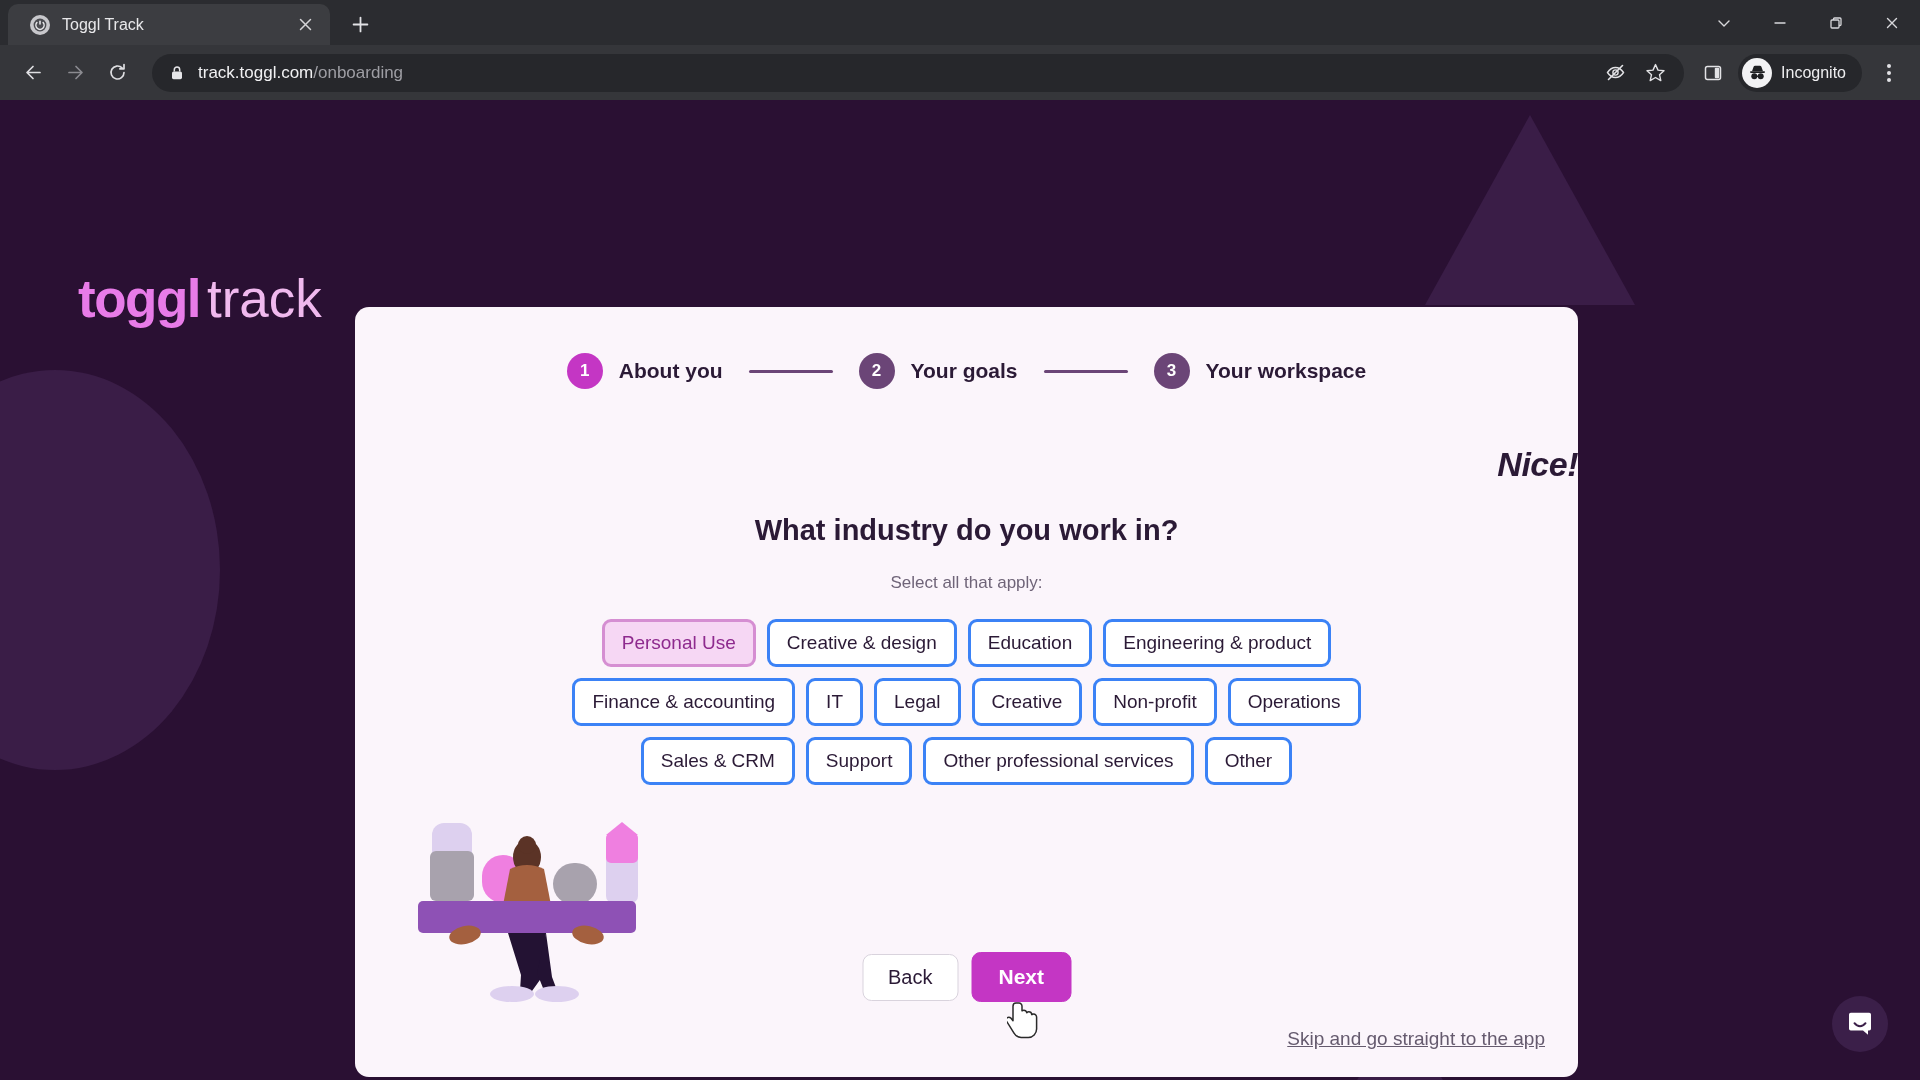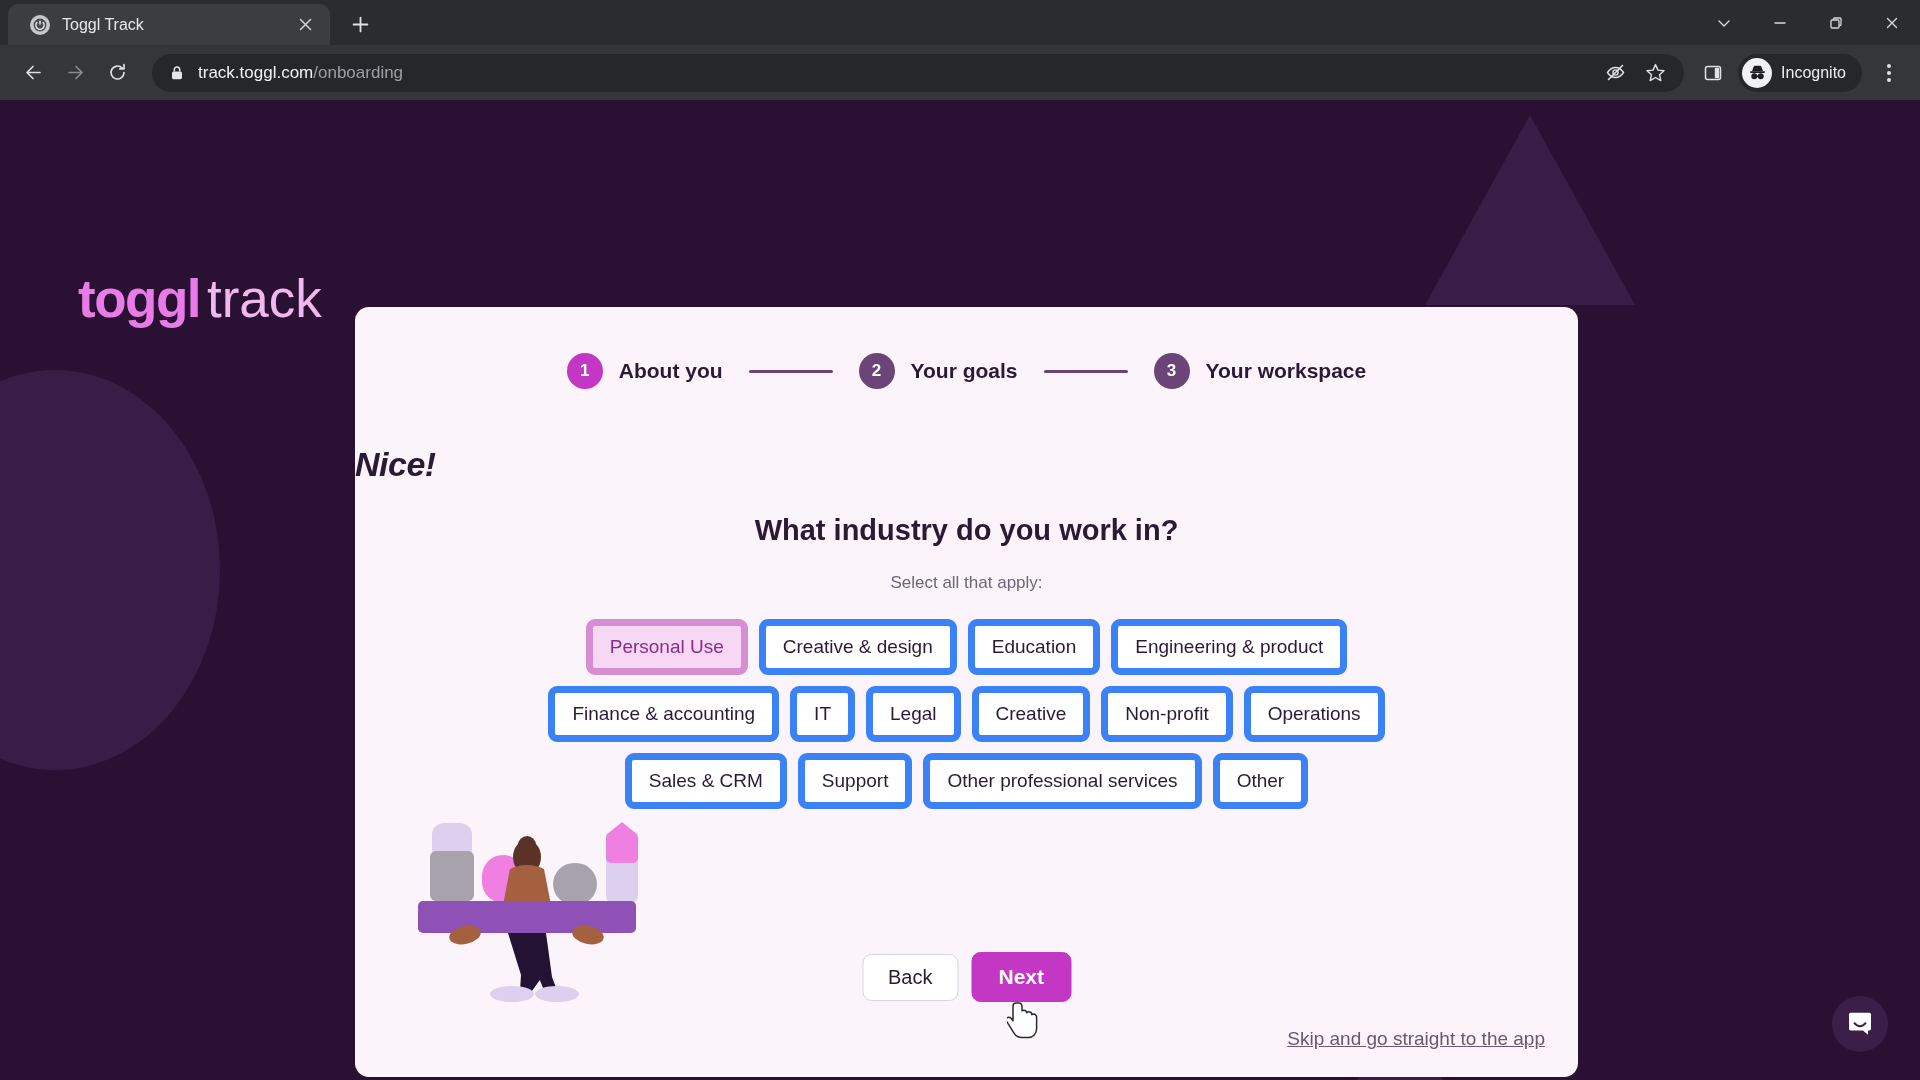--- a/index.html
+++ b/index.html
@@ -222,21 +222,21 @@
   }
   .step-line {
     width: 84px;
     height: 3px;
     background: #6b4577;
     border-radius: 2px;
     margin: 0 26px;
   }
 
   .nice {
-    text-align: left;
+    text-align: right;
     margin-top: 56px;
     font-size: 34px;
     font-weight: 700;
     font-style: italic;
     color: #2b1a36;
     letter-spacing: -0.5px;
   }
   .question {
     text-align: center;
     margin-top: 30px;
@@ -257,21 +257,21 @@
     flex-direction: column;
     align-items: center;
     gap: 11px;
   }
   .chip-row {
     display: flex;
     justify-content: center;
     gap: 11px;
   }
   .chip {
-    border: 7px solid #3b82f6;
+    border: 3px solid #3b82f6;
     background: #ffffff;
     border-radius: 9px;
     padding: 10px 17px;
     font-size: 19px;
     color: #2b1a36;
     white-space: nowrap;
     line-height: 1.15;
   }
   .chip.selected {
     background: #f6d7f4;

